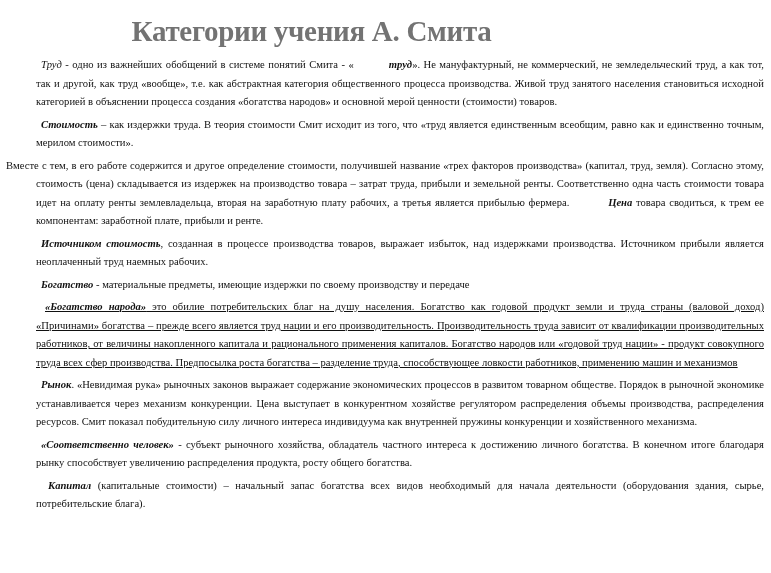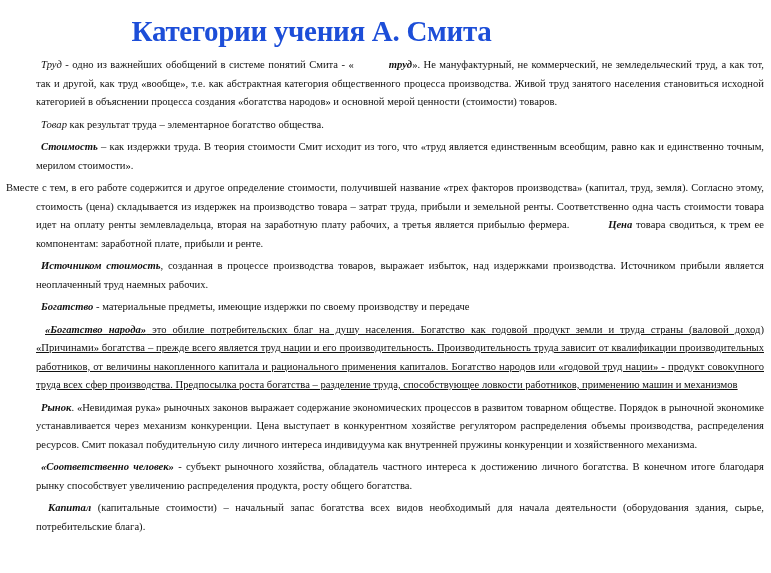--- a/index.html
+++ b/index.html
@@ -10,21 +10,21 @@
     position: relative;
   }
   .title {
     position: absolute; left: 0; top: 14px; width: 623px;
     text-align: center;
     font-family: "Liberation Serif", serif;
     font-weight: bold;
     font-size: 29px;
     line-height: 34px;
     letter-spacing: -0.3px;
-    color: #1d4ed8;
+    color: #737373;
   }
   .content {
     position: absolute; left: 6px; top: 56px; width: 758px;
     font-size: 10.6px;
     line-height: 18.5px;
     text-align: justify;
   }
   .para {
     margin: 0 0 4px 0;
     padding-left: 30px;
@@ -37,21 +37,20 @@
 </style>
 </head>
 <body>
 
 <div class="title">Категории учения А. Смита</div>
 
 <div class="content">
 
   <p class="para"><span class="term">Труд</span><span> - одно из важнейших обобщений в системе понятий Смита - «</span><span class="term bold">труд</span><span>». Не мануфактурный, не коммерческий, не земледельческий труд, а как тот, так и другой, как труд «вообще», т.е. как абстрактная категория общественного процесса производства. Живой труд занятого населения становиться исходной категорией в объяснении процесса создания «богатства народов» и основной мерой ценности (стоимости) товаров.</span></p>
 
-  <p class="para"><span class="term">Товар</span><span> как результат труда – элементарное богатство общества.</span></p>
 
   <p class="para"><span class="term bold">Стоимость</span><span> – как издержки труда. В теория стоимости  Смит  исходит из того, что «труд является единственным всеобщим, равно как и единственно точным, мерилом стоимости».</span></p>
 
   <p class="para"><span>Вместе с тем, в его работе содержится и другое определение стоимости, получившей название «трех факторов производства» (капитал, труд, земля). Согласно этому, стоимость (цена) складывается из издержек на производство товара – затрат труда, прибыли и земельной ренты. Соответственно одна часть стоимости товара идет на оплату ренты землевладельца, вторая на заработную плату  рабочих, а третья является прибылью фермера. </span><span class="term bold">Цена</span><span> товара сводиться, к трем ее компонентам: заработной плате, прибыли и ренте.</span></p>
 
   <p class="para"><span class="term bold">Источником стоимость</span><span>, созданная в процессе производства товаров, выражает избыток, над издержками производства. Источником прибыли является неоплаченный труд наемных рабочих.</span></p>
 
   <p class="para"><span class="term bold">Богатство</span><span> - материальные предметы, имеющие издержки по своему производству и передаче</span></p>
 
   <p class="para indent1"><span class="term bold">«Богатство народа»</span><span> это обилие потребительских благ на душу населения. Богатство как годовой продукт земли и труда страны (валовой доход) «Причинами» богатства – прежде всего является труд нации и его производительность. Производительность труда зависит от квалификации производительных работников, от величины накопленного капитала и рационального применения капиталов. Богатство народов или «годовой труд нации» - продукт совокупного труда всех сфер производства. Предпосылка роста богатства – разделение труда, способствующее ловкости работников, применению машин и механизмов</span></p>

